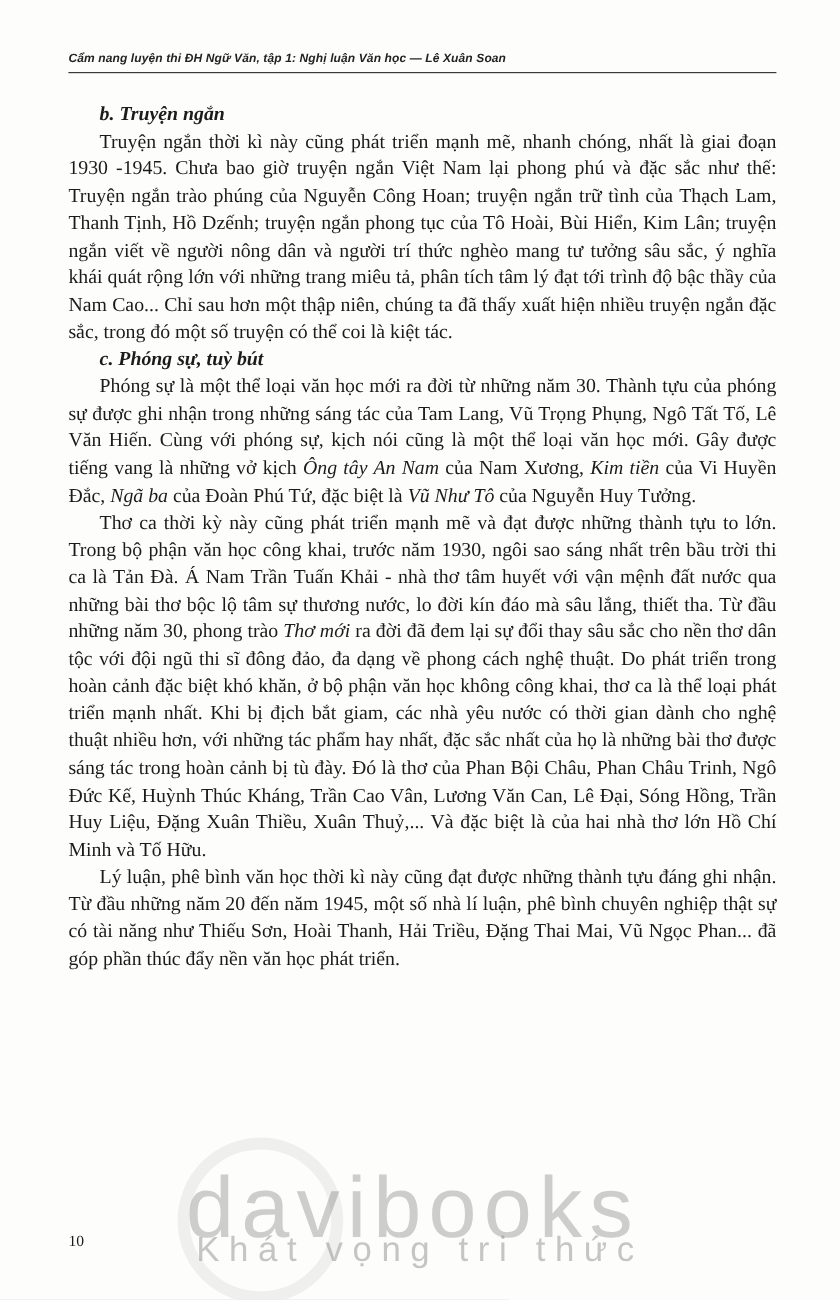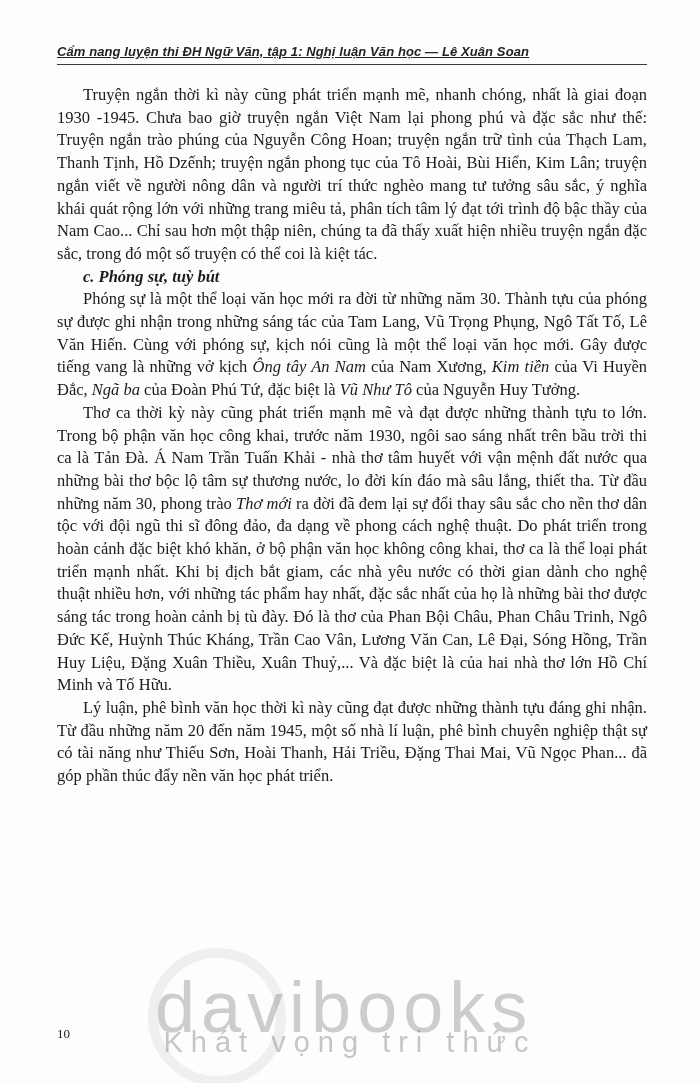--- a/index.html
+++ b/index.html
@@ -17,26 +17,25 @@
     position: absolute;
     top: 44px;
     left: 57px;
     width: 590px;
     border-bottom: 1.5px solid #3a3a3a;
     padding-bottom: 5px;
     z-index: 1;
   }
   .running-header .header-text {
     font-family: "Liberation Sans", sans-serif;
-    font-size: 13px;
+    font-size: 10px;
     font-weight: bold;
     font-style: italic;
     color: #222;
     letter-spacing: 0.1px;
-    text-decoration: underline;
   }
   .content {
     position: absolute;
     top: 84px;
     left: 57px;
     width: 590px;
     z-index: 1;
     font-size: 16.5px;
     line-height: 22.7px;
     text-align: justify;
@@ -103,20 +102,21 @@
 
   <div class="wm-circle"></div>
   <div class="wm-brand">davibooks</div>
   <div class="wm-slogan">Khát vọng tri thức</div>
 
   <div class="running-header">
     <div class="header-text">Cẩm nang luyện thi ĐH Ngữ Văn, tập 1: Nghị luận Văn học — Lê Xuân Soan</div>
   </div>
 
   <div class="content">
+      <div class="heading"><span class="">b. Truyện ngắn</span></div>
       <p class="para"><span class="">Truyện ngắn thời kì này cũng phát triển mạnh mẽ, nhanh chóng, nhất là giai đoạn 1930 -1945. Chưa bao giờ truyện ngắn Việt Nam lại phong phú và đặc sắc như thế: Truyện ngắn trào phúng của Nguyễn Công Hoan; truyện ngắn trữ tình của Thạch Lam, Thanh Tịnh, Hồ Dzếnh; truyện ngắn phong tục của Tô Hoài, Bùi Hiển, Kim Lân; truyện ngắn viết về người nông dân và người trí thức nghèo mang tư tưởng sâu sắc, ý nghĩa khái quát rộng lớn với những trang miêu tả, phân tích tâm lý đạt tới trình độ bậc thầy của Nam Cao... Chỉ sau hơn một thập niên, chúng ta đã thấy xuất hiện nhiều truyện ngắn đặc sắc, trong đó một số truyện có thể coi là kiệt tác.</span></p>
       <div class="heading"><span class="">c. Phóng sự, tuỳ bút</span></div>
       <p class="para"><span class="">Phóng sự là một thể loại văn học mới ra đời từ những năm 30. Thành tựu của phóng sự được ghi nhận trong những sáng tác của Tam Lang, Vũ Trọng Phụng, Ngô Tất Tố, Lê Văn Hiến. Cùng với phóng sự, kịch nói cũng là một thể loại văn học mới. Gây được tiếng vang là những vở kịch </span><span class="it">Ông tây An Nam</span><span class=""> của Nam Xương, </span><span class="it">Kim tiền</span><span class=""> của Vi Huyền Đắc, </span><span class="it">Ngã ba</span><span class=""> của Đoàn Phú Tứ, đặc biệt là </span><span class="it">Vũ Như Tô</span><span class=""> của Nguyễn Huy Tưởng.</span></p>
       <p class="para"><span class="">Thơ ca thời kỳ này cũng phát triển mạnh mẽ và đạt được những thành tựu to lớn. Trong bộ phận văn học công khai, trước năm 1930, ngôi sao sáng nhất trên bầu trời thi ca là Tản Đà. Á Nam Trần Tuấn Khải - nhà thơ tâm huyết với vận mệnh đất nước qua những bài thơ bộc lộ tâm sự thương nước, lo đời kín đáo mà sâu lắng, thiết tha. Từ đầu những năm 30, phong trào </span><span class="it">Thơ mới</span><span class=""> ra đời đã đem lại sự đổi thay sâu sắc cho nền thơ dân tộc với đội ngũ thi sĩ đông đảo, đa dạng về phong cách nghệ thuật. Do phát triển trong hoàn cảnh đặc biệt khó khăn, ở bộ phận văn học không công khai, thơ ca là thể loại phát triển mạnh nhất. Khi bị địch bắt giam, các nhà yêu nước có thời gian dành cho nghệ thuật nhiều hơn, với những tác phẩm hay nhất, đặc sắc nhất của họ là những bài thơ được sáng tác trong hoàn cảnh bị tù đày. Đó là thơ của Phan Bội Châu, Phan Châu Trinh, Ngô Đức Kế, Huỳnh Thúc Kháng, Trần Cao Vân, Lương Văn Can, Lê Đại, Sóng Hồng, Trần Huy Liệu, Đặng Xuân Thiều, Xuân Thuỷ,... Và đặc biệt là của hai nhà thơ lớn Hồ Chí Minh và Tố Hữu.</span></p>
       <p class="para"><span class="">Lý luận, phê bình văn học thời kì này cũng đạt được những thành tựu đáng ghi nhận. Từ đầu những năm 20 đến năm 1945, một số nhà lí luận, phê bình chuyên nghiệp thật sự có tài năng như Thiếu Sơn, Hoài Thanh, Hải Triều, Đặng Thai Mai, Vũ Ngọc Phan... đã góp phần thúc đẩy nền văn học phát triển.</span></p>
     </div>
 
   <div class="page-number">10</div>
 
 </div>

